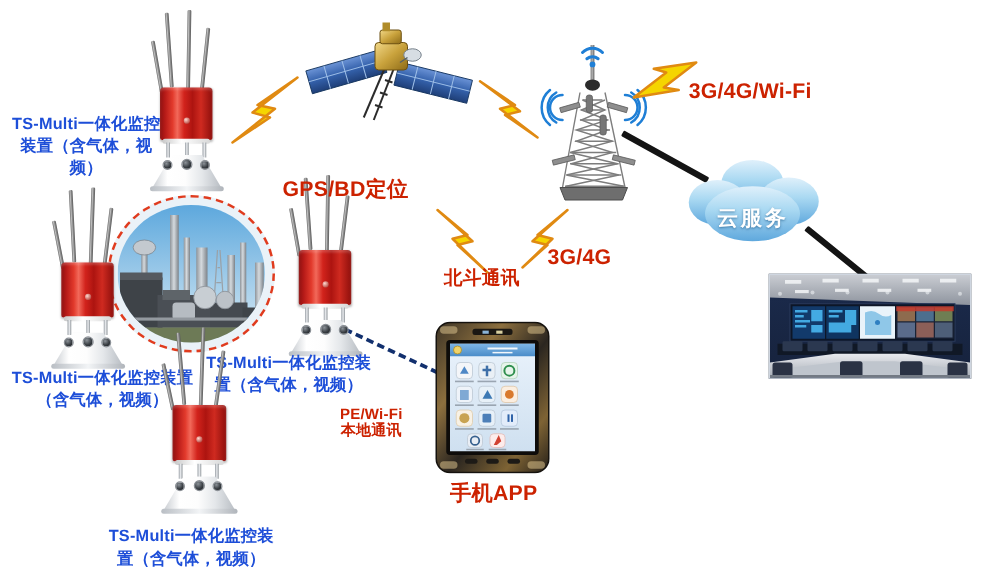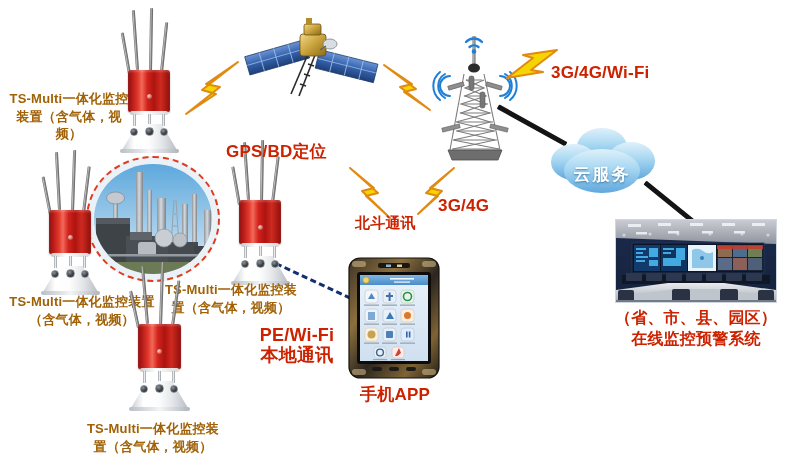--- a/index.html
+++ b/index.html
@@ -25,36 +25,36 @@
     font-weight: bold;
     line-height: 1.18;
     white-space: pre-line;
     letter-spacing: 0.2px;
     text-align: center;
   }
   .label.center { text-align: center; }
 
   .label-device {
     font-size: 13px;
-    color: #a16207;
+    color: #1d4ed8;
     font-weight: bold;
     line-height: 1.35;
   }
   .label-tech {
     font-size: 17px;
     color: #cc2200;
     font-weight: bold;
   }
   .label-tech-sm {
     font-size: 15px;
     color: #cc2200;
     font-weight: bold;
   }
   .label-big {
-    font-size: 18px;
+    font-size: 12px;
     color: #cc2200;
     font-weight: bold;
     line-height: 1.12;
   }
 
   
   .device { position: absolute; }
   .dev-ant {
     position: absolute;
     background: linear-gradient(90deg,#6d6d6d,#bdbdbd 35%,#8a8a8a 60%,#5a5a5a);
@@ -660,16 +660,14 @@
       <polygon points="38,2 14,22 26,25 2,48 22,30 10,27" fill="#f5d500" stroke="#e08a12" stroke-width="2" stroke-linejoin="round"></polygon>
     </svg>
   </div>
   <div class="label label-tech" style="left:438px; top:196px;">3G/4G</div>
 
   <div class="label label-big" style="left:242px; top:325px; width:110px;">PE/Wi-Fi
 本地通讯</div>
 
   <div class="label label-tech" style="left:360px; top:385px;">手机APP</div>
 
-  <div class="label center" style="left:600px; top:308px; width:192px; font-size:16px; line-height:1.3;">（省、市、县、园区）
-在线监控预警系统</div>
 
 </div>
 
 </body></html>

